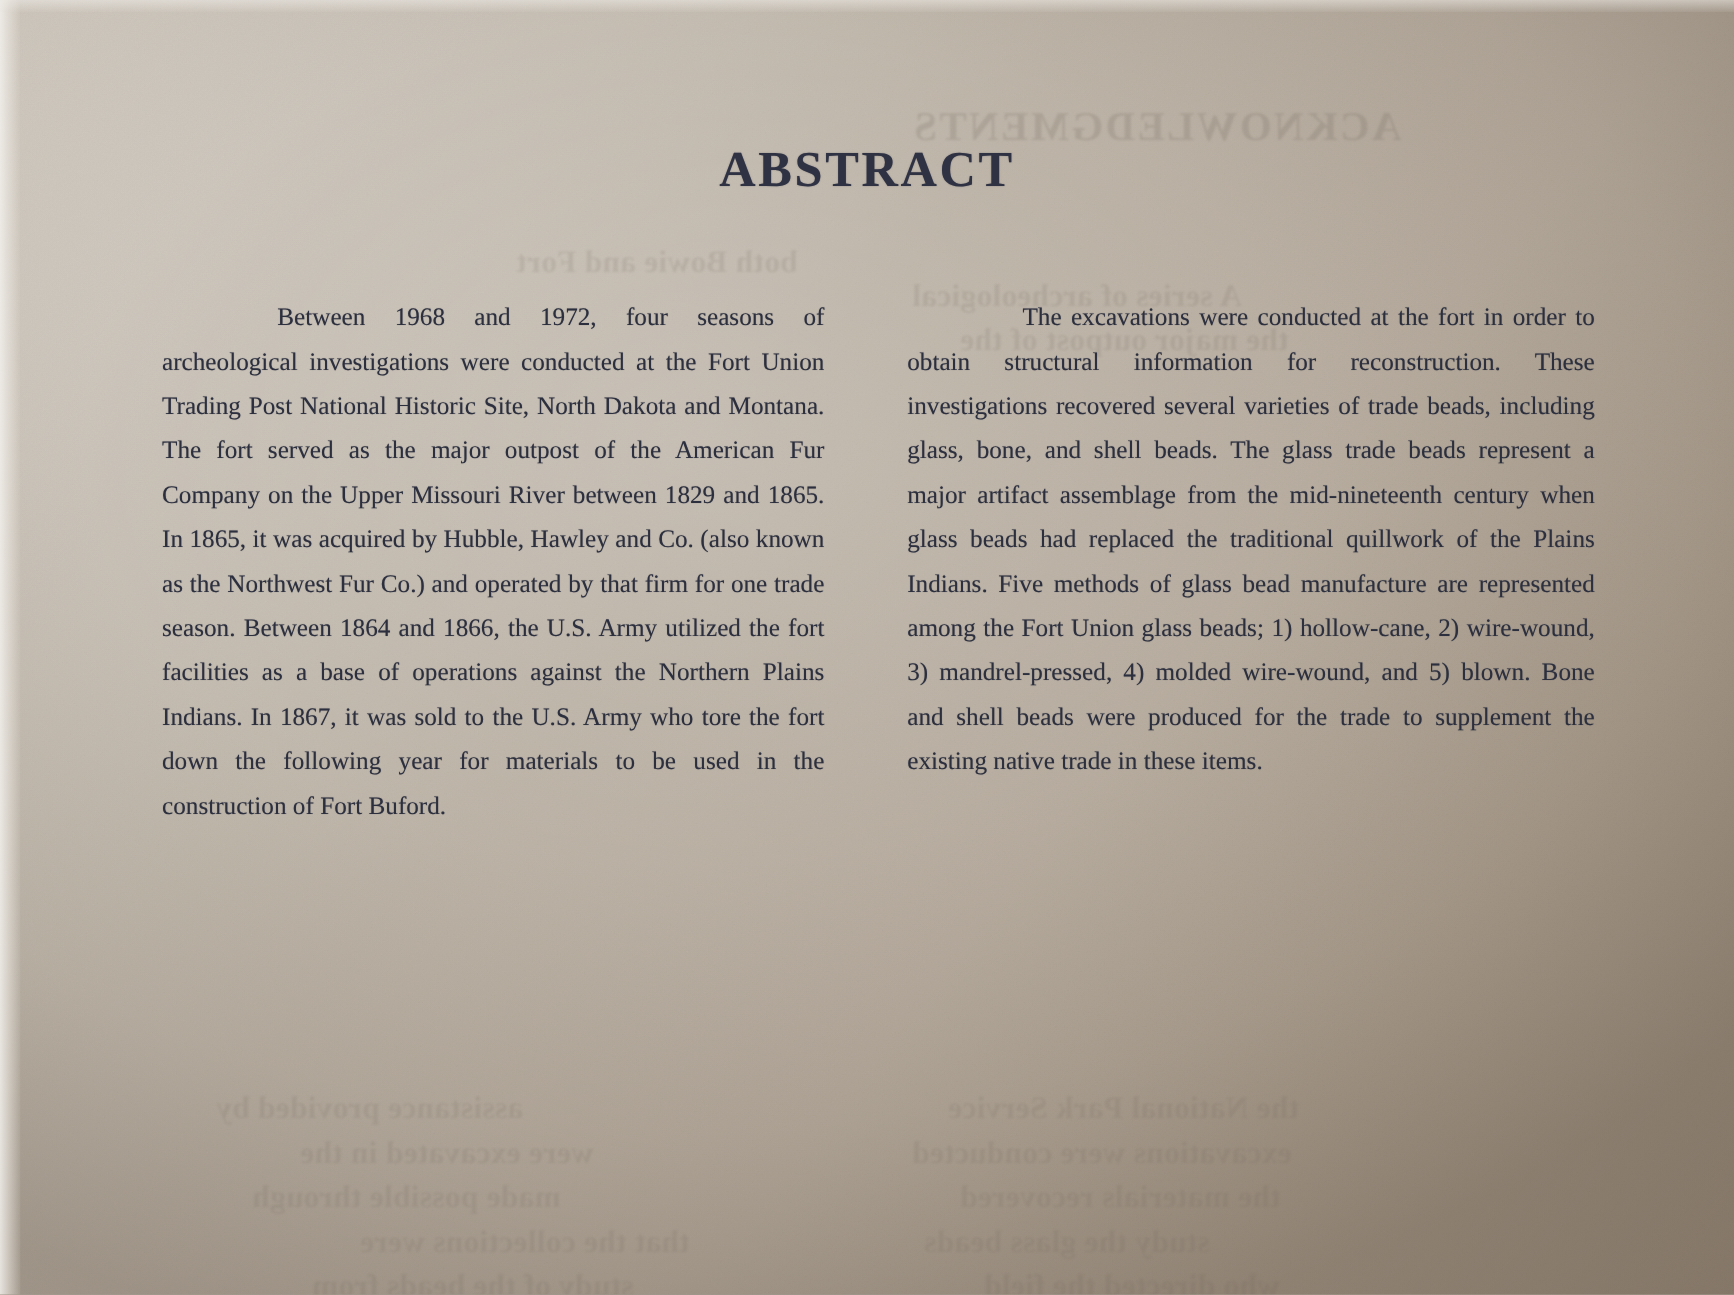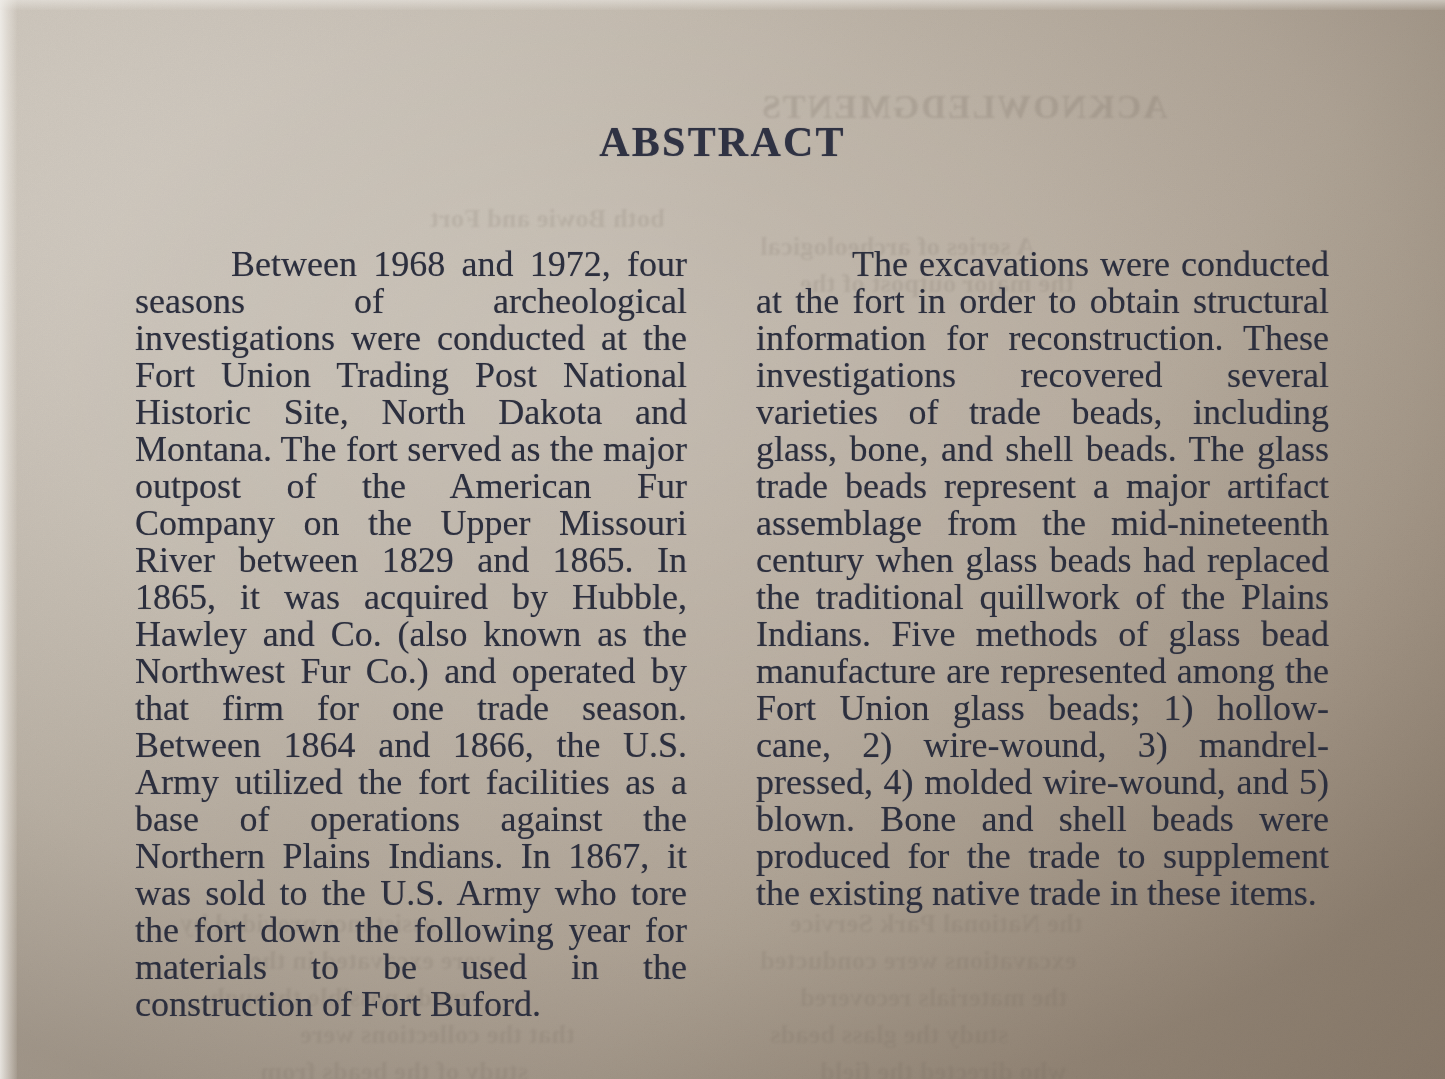--- a/index.html
+++ b/index.html
@@ -138,21 +138,21 @@
     position: absolute;
     top: 246px;
     left: 0;
     width: 1445px;
     height: 640px;
   }
 
   .col {
     position: absolute;
     top: 0;
-    font-size: 36px;
+    font-size: 21px;
     line-height: 37px;
     color: #2c2f3e;
     text-align: justify;
     text-justify: inter-word;
     text-indent: 96px;
     -webkit-hyphens: none;
     hyphens: none;
     text-shadow: 0 0 0.9px rgba(44,47,62,0.42);
   }
   .col-left {

